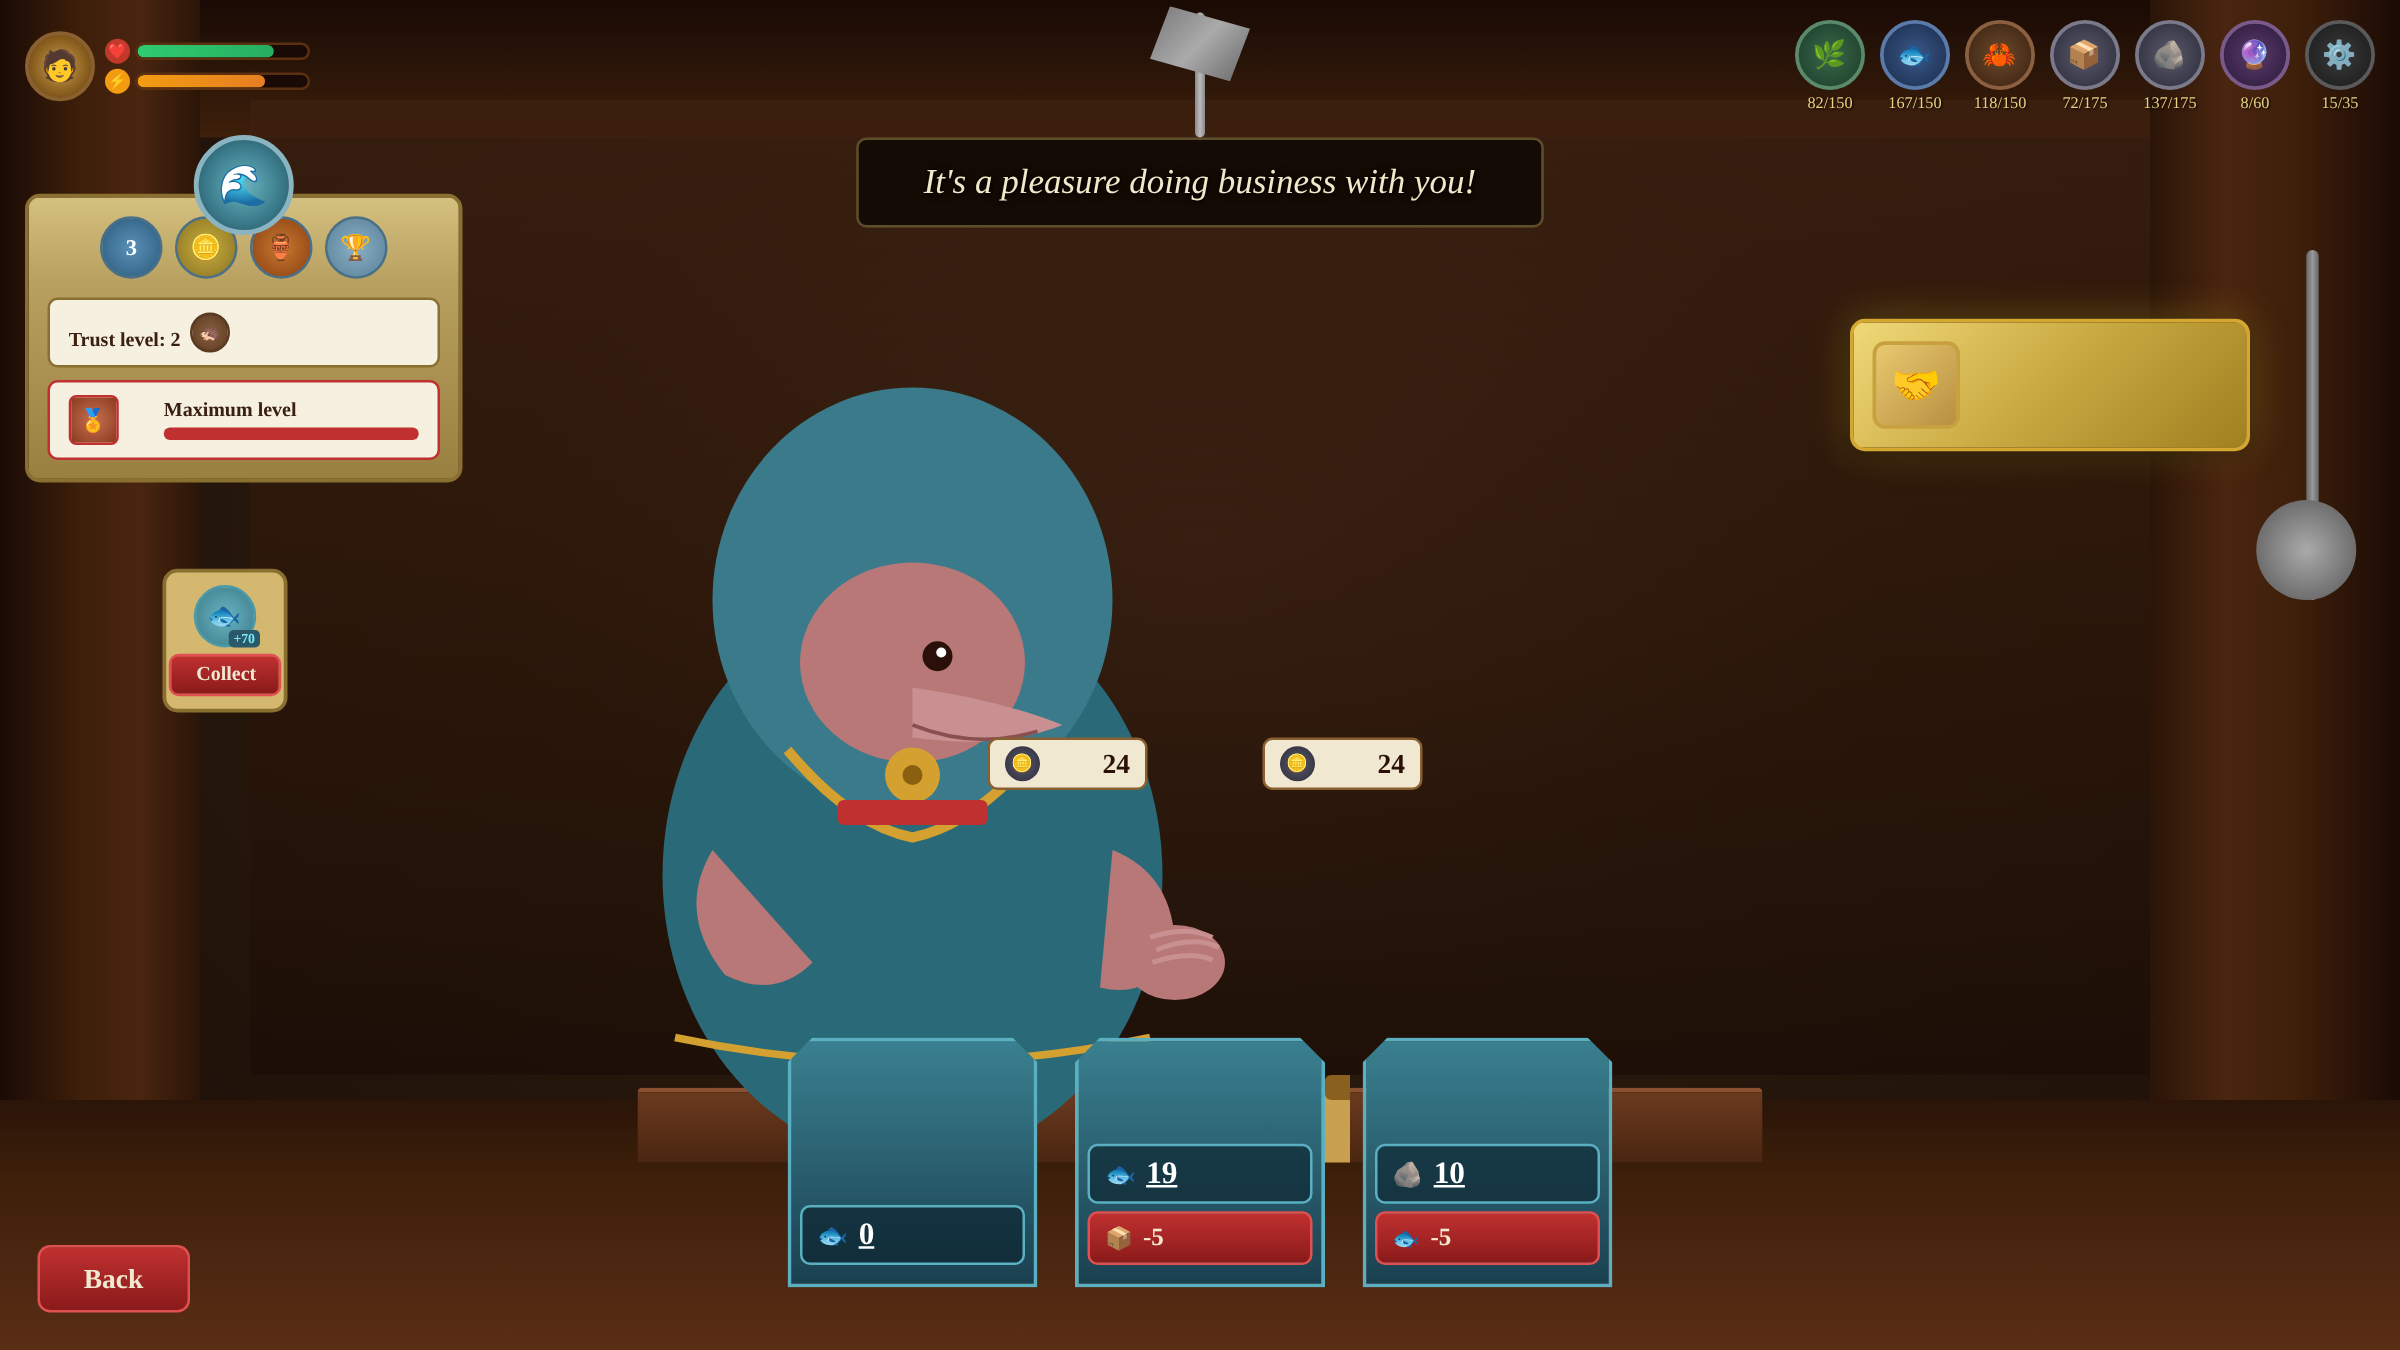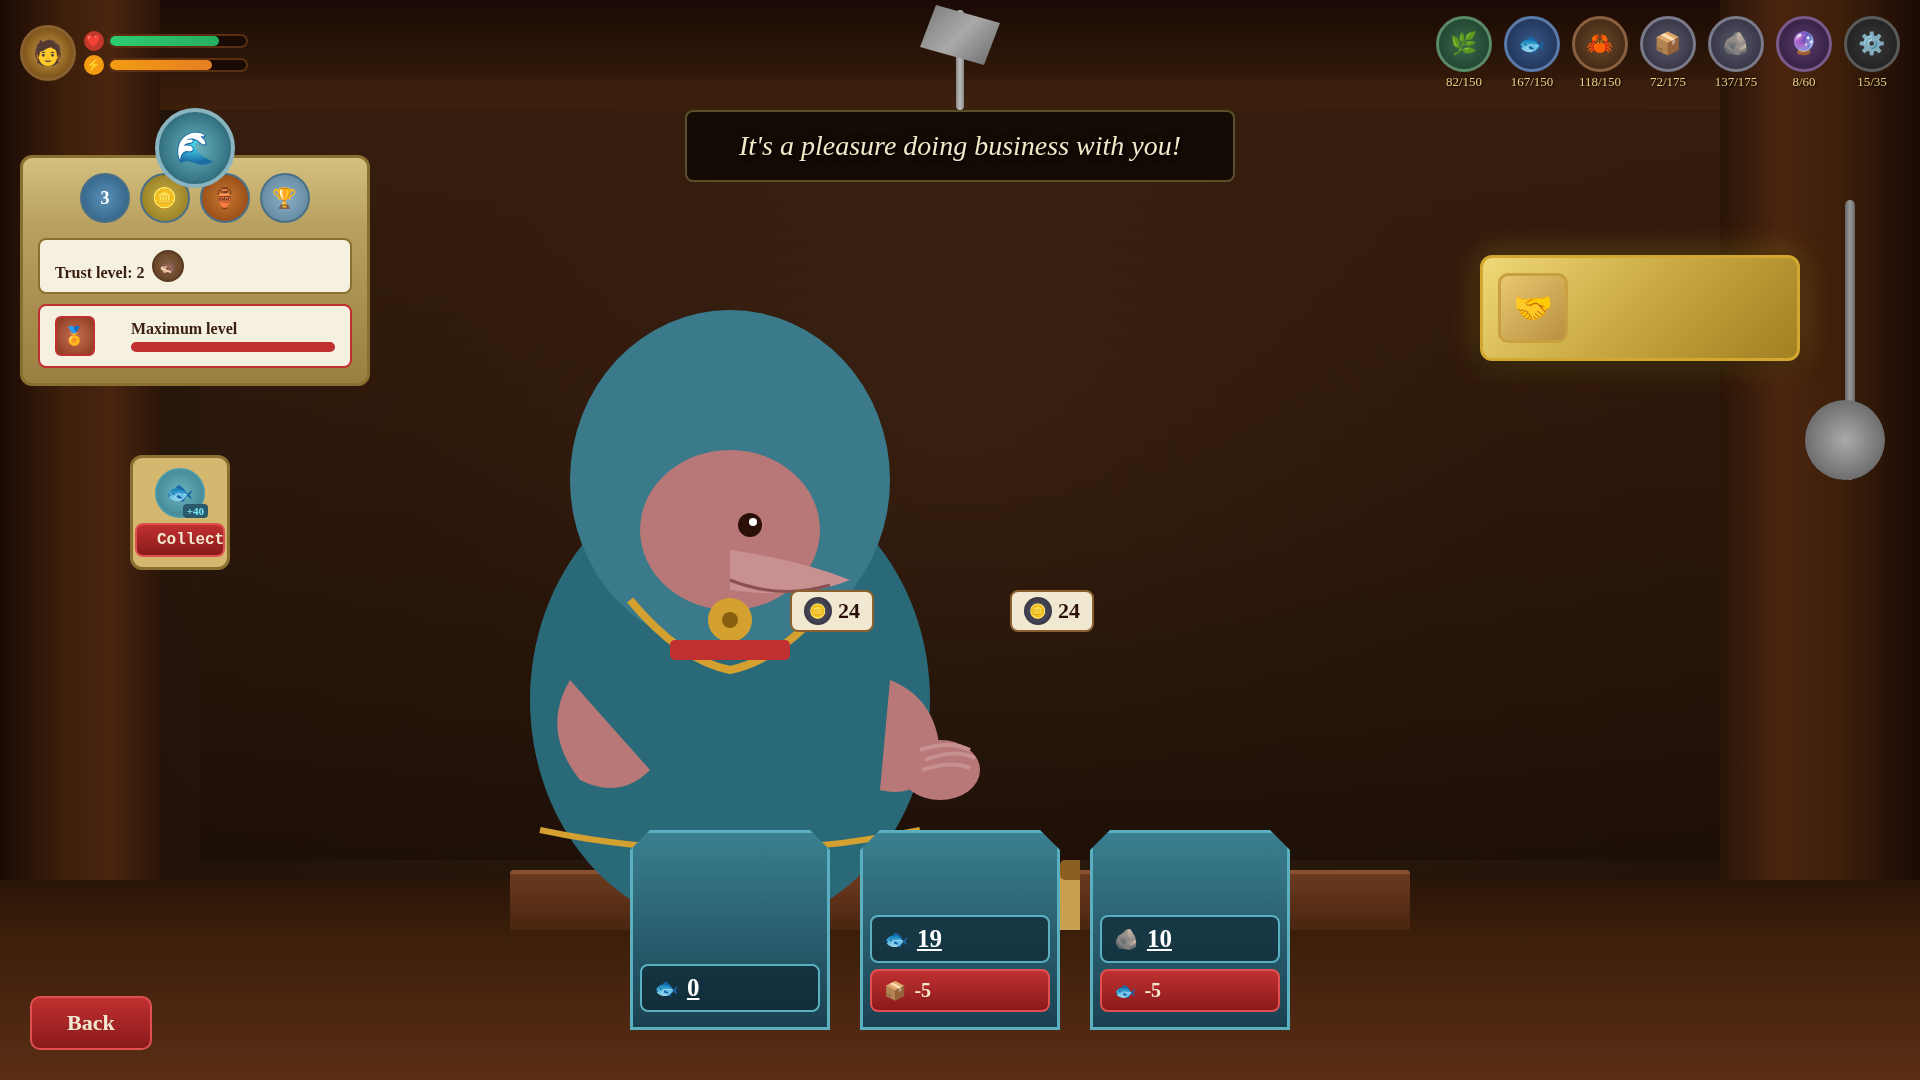--- a/index.html
+++ b/index.html
@@ -480,21 +480,21 @@
       background: linear-gradient(180deg, #c03030 0%, #8a1a1a 100%);
       border: 2px solid #e05050;
       border-radius: 8px;
       color: #f0e8d0;
       font-size: 16px;
       font-weight: bold;
       padding: 6px 20px;
       cursor: pointer;
       width: 90px;
       text-align: left;
-      font-family: Liberation Mono, monospace;
+      font-family: Liberation Serif, serif;
     }
 
     
     .achievement-popup {
       position: absolute;
       top: 255px;
       right: 120px;
       background: linear-gradient(135deg, #f0d878 0%, #c8a840 50%, #a08020 100%);
       border: 3px solid #d4a830;
       border-radius: 12px;
@@ -646,20 +646,21 @@
       display: flex;
       align-items: center;
       justify-content: center;
       font-size: 14px;
     }
 
     .merch-count {
       font-size: 22px;
       font-weight: bold;
       color: #2a1008;
+      margin-left: 44px;
     }
 
     
     .back-button {
       position: absolute;
       bottom: 30px;
       left: 30px;
       background: linear-gradient(180deg, #c03030 0%, #8a1a1a 100%);
       border: 2px solid #e05050;
       border-radius: 10px;
@@ -774,21 +775,21 @@
         <div class="level-bar"></div>
       </div>
     </div>
   </div>
 </div>
 
 <div class="collect-area">
   <div class="collect-card">
     <div class="collect-fish-icon">
       🐟
-      <span class="collect-plus">+40</span>
+      <span class="collect-plus">+70</span>
     </div>
     <button class="collect-button">Collect</button>
   </div>
 </div>
 
 <svg class="merchant-svg" viewBox="0 0 700 650" xmlns="http://www.w3.org/2000/svg">
 
   <ellipse cx="350" cy="420" rx="200" ry="230" fill="#2a6a78"></ellipse>
 
   <ellipse cx="350" cy="200" rx="160" ry="170" fill="#3a7a8a"></ellipse>

